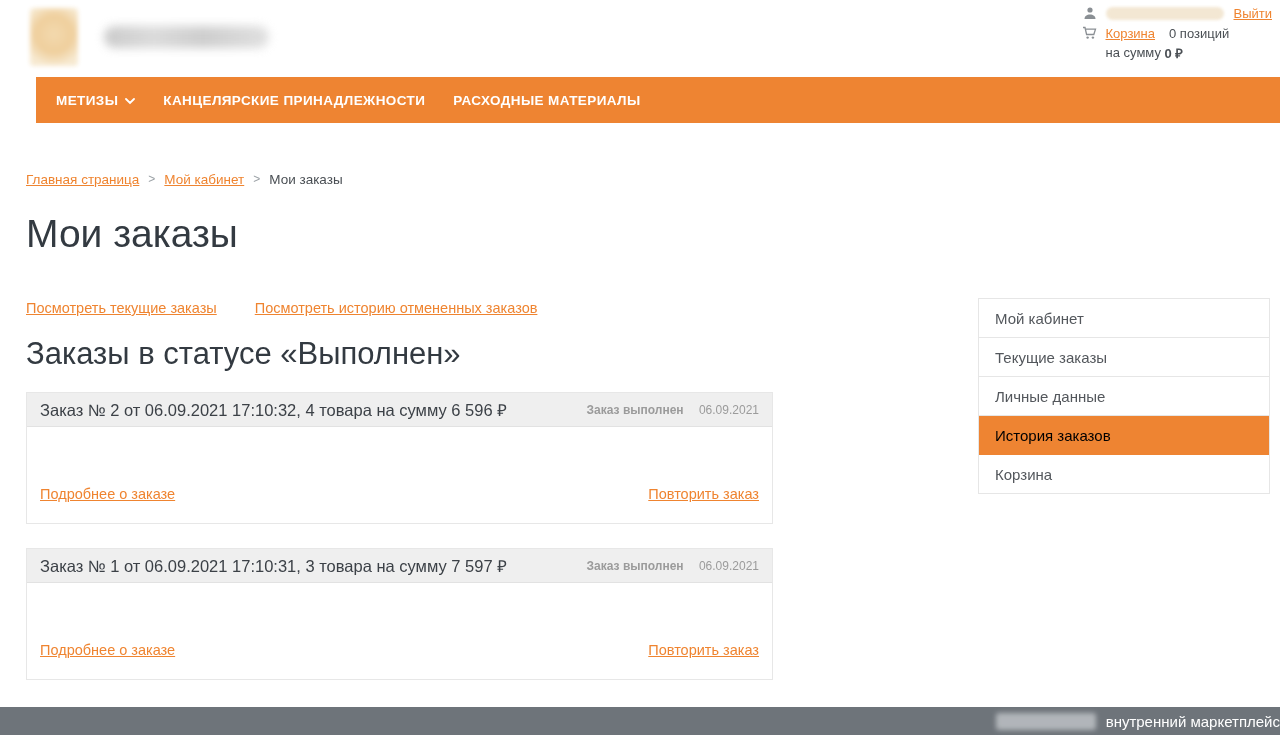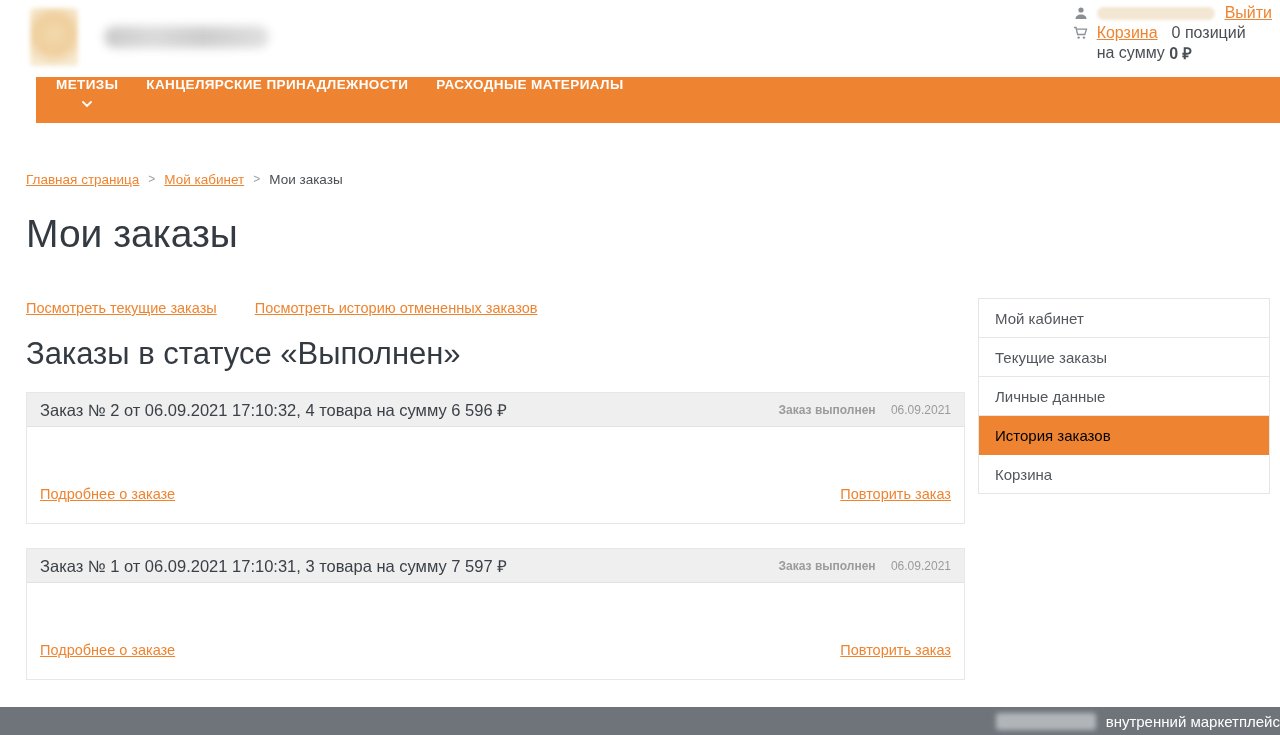--- a/index.html
+++ b/index.html
@@ -21,59 +21,59 @@
     width:48px; height:58px; border-radius:4px;
     background:radial-gradient(circle at 50% 45%, #f3d9ae 0%, #efcf9d 45%, #f7ead2 80%);
     filter:blur(2px);
   }
   .logo-text-blur {
     margin-left:26px; width:165px; height:22px; border-radius:11px;
     background:linear-gradient(90deg,#b9b9b9 0%, #cfcfcf 30%, #bdbdbd 60%, #d6d6d6 100%);
     filter:blur(5px); opacity:.75;
   }
 
-  .header-right { position:absolute; top:3px; right:8px; font-size:16px; }
+  .header-right { position:absolute; top:3px; right:8px; font-size:13px; }
   .hr-row { display:flex; align-items:center; height:20px; }
   .hr-icon { width:16px; display:flex; justify-content:center; margin-right:8px; flex:0 0 16px; }
   .user-name-blur {
     width:118px; height:13px; border-radius:7px;
     background:#f3e7d3; filter:blur(1.5px); margin-right:10px;
   }
   .link-orange { color:#ef8430; text-decoration:underline; }
   .hr-plain { color:#4a4f54; }
   .hr-gap { margin-left:14px; }
   .hr-sub { margin-left:24px; height:19px; display:flex; align-items:center; }
   .bold { font-weight:bold; }
 
   
   .topnav {
     position:absolute; top:77px; left:36px; right:0; height:46px;
     background:#ee8432; display:flex; align-items:center; padding-left:6px;
   }
   .nav-item {
     display:flex; align-items:center; gap:7px;
     color:#fff; font-weight:bold; font-size:13.5px; letter-spacing:.4px;
-    text-transform:uppercase; text-decoration:none; padding:0 14px; height:100%;flex-direction:column;
+    text-transform:uppercase; text-decoration:none; padding:0 14px; height:100%;
   }
   .chev { display:inline-block; margin-top:2px; }
 
   
   .breadcrumb { position:absolute; top:172px; left:26px; font-size:13.5px; display:flex; align-items:flex-start; gap:9px; }
   .crumb-link { color:#ef8430; text-decoration:underline; }
   .crumb-sep { color:#9aa0a5; font-size:12px; }
   .crumb-current { color:#4a4f54; }
 
   
   .page-title { position:absolute; top:212px; left:26px; font-size:39px; font-weight:400; color:#333a41; }
   .filter-links { position:absolute; top:300px; left:26px; display:flex; gap:38px; font-size:14.5px; }
   .section-heading { position:absolute; top:336px; left:26px; font-size:31px; font-weight:400; color:#333a41; }
 
   
   .order-card {
-    position:absolute; left:26px; width:939px;
+    position:absolute; left:26px; width:747px;
     border:1px solid #e7e7e7; background:#fff;
   }
   .order-card.first  { top:392px; }
   .order-card.second { top:548px; }
   .order-head {
     background:#efefef; border-bottom:1px solid #e2e2e2;
     display:flex; justify-content:space-between; align-items:center;
     padding:5px 13px; min-height:30px;
   }
   .order-summary { font-size:16.5px; color:#3c4147; }

